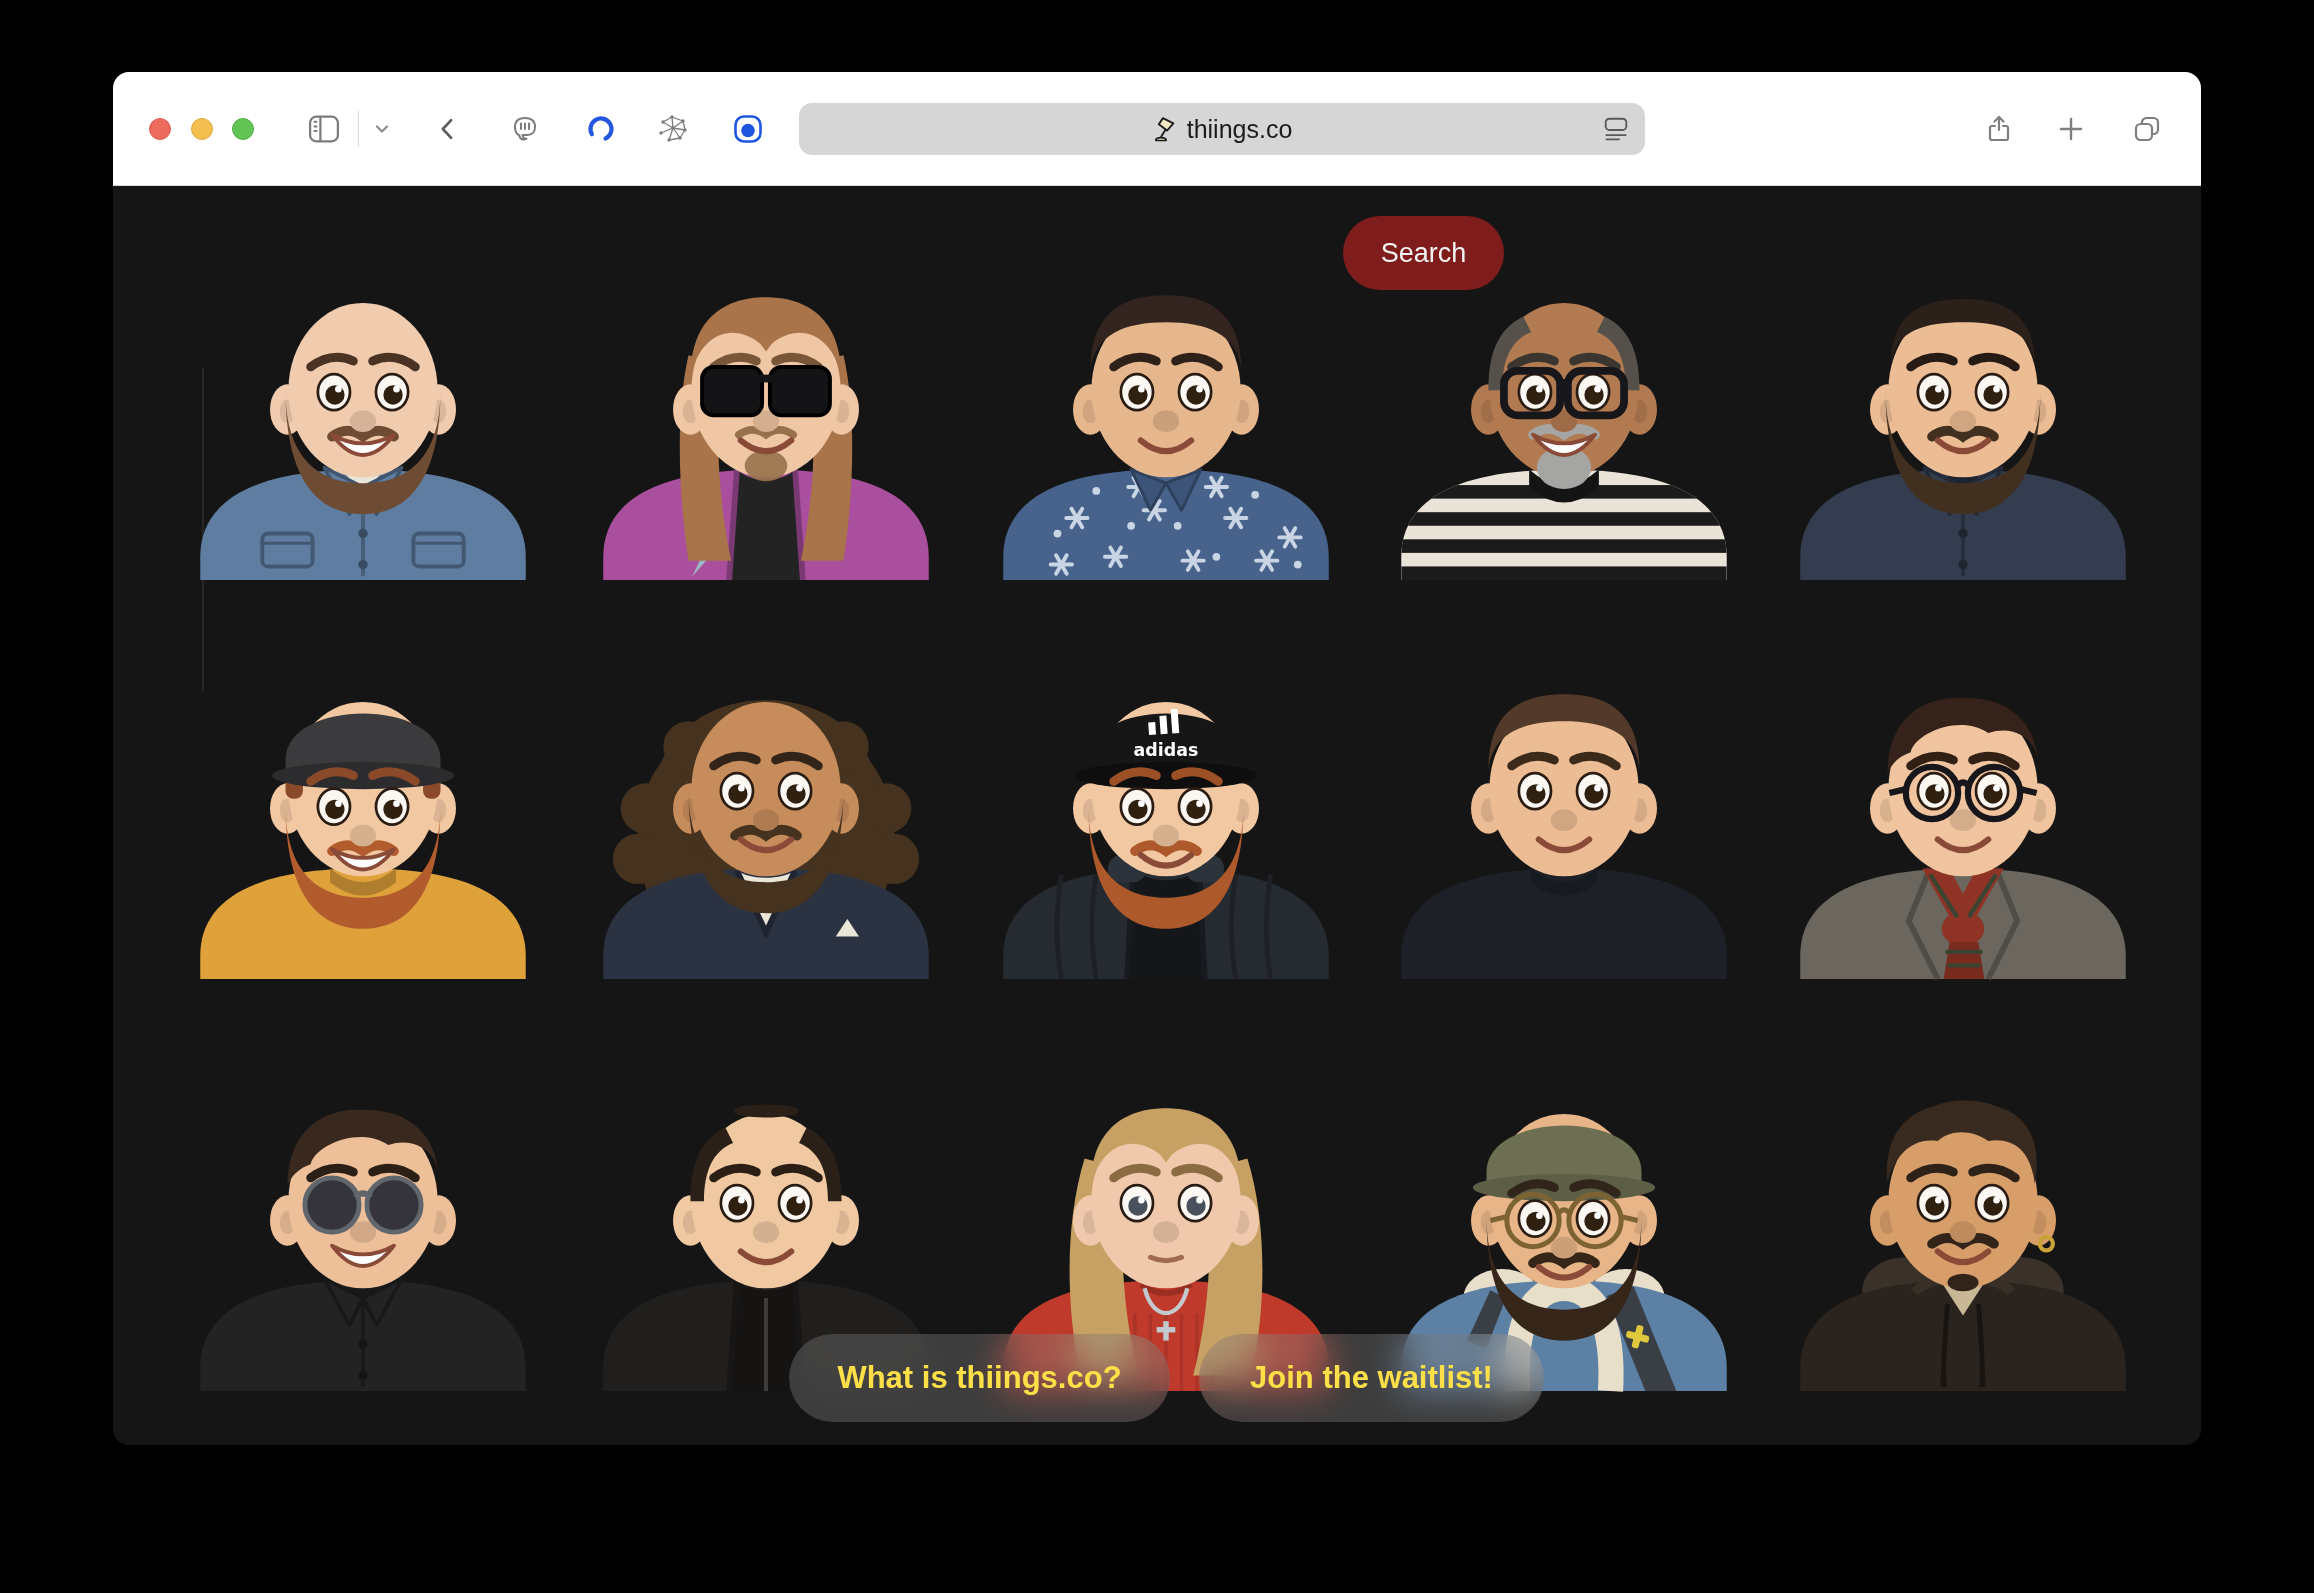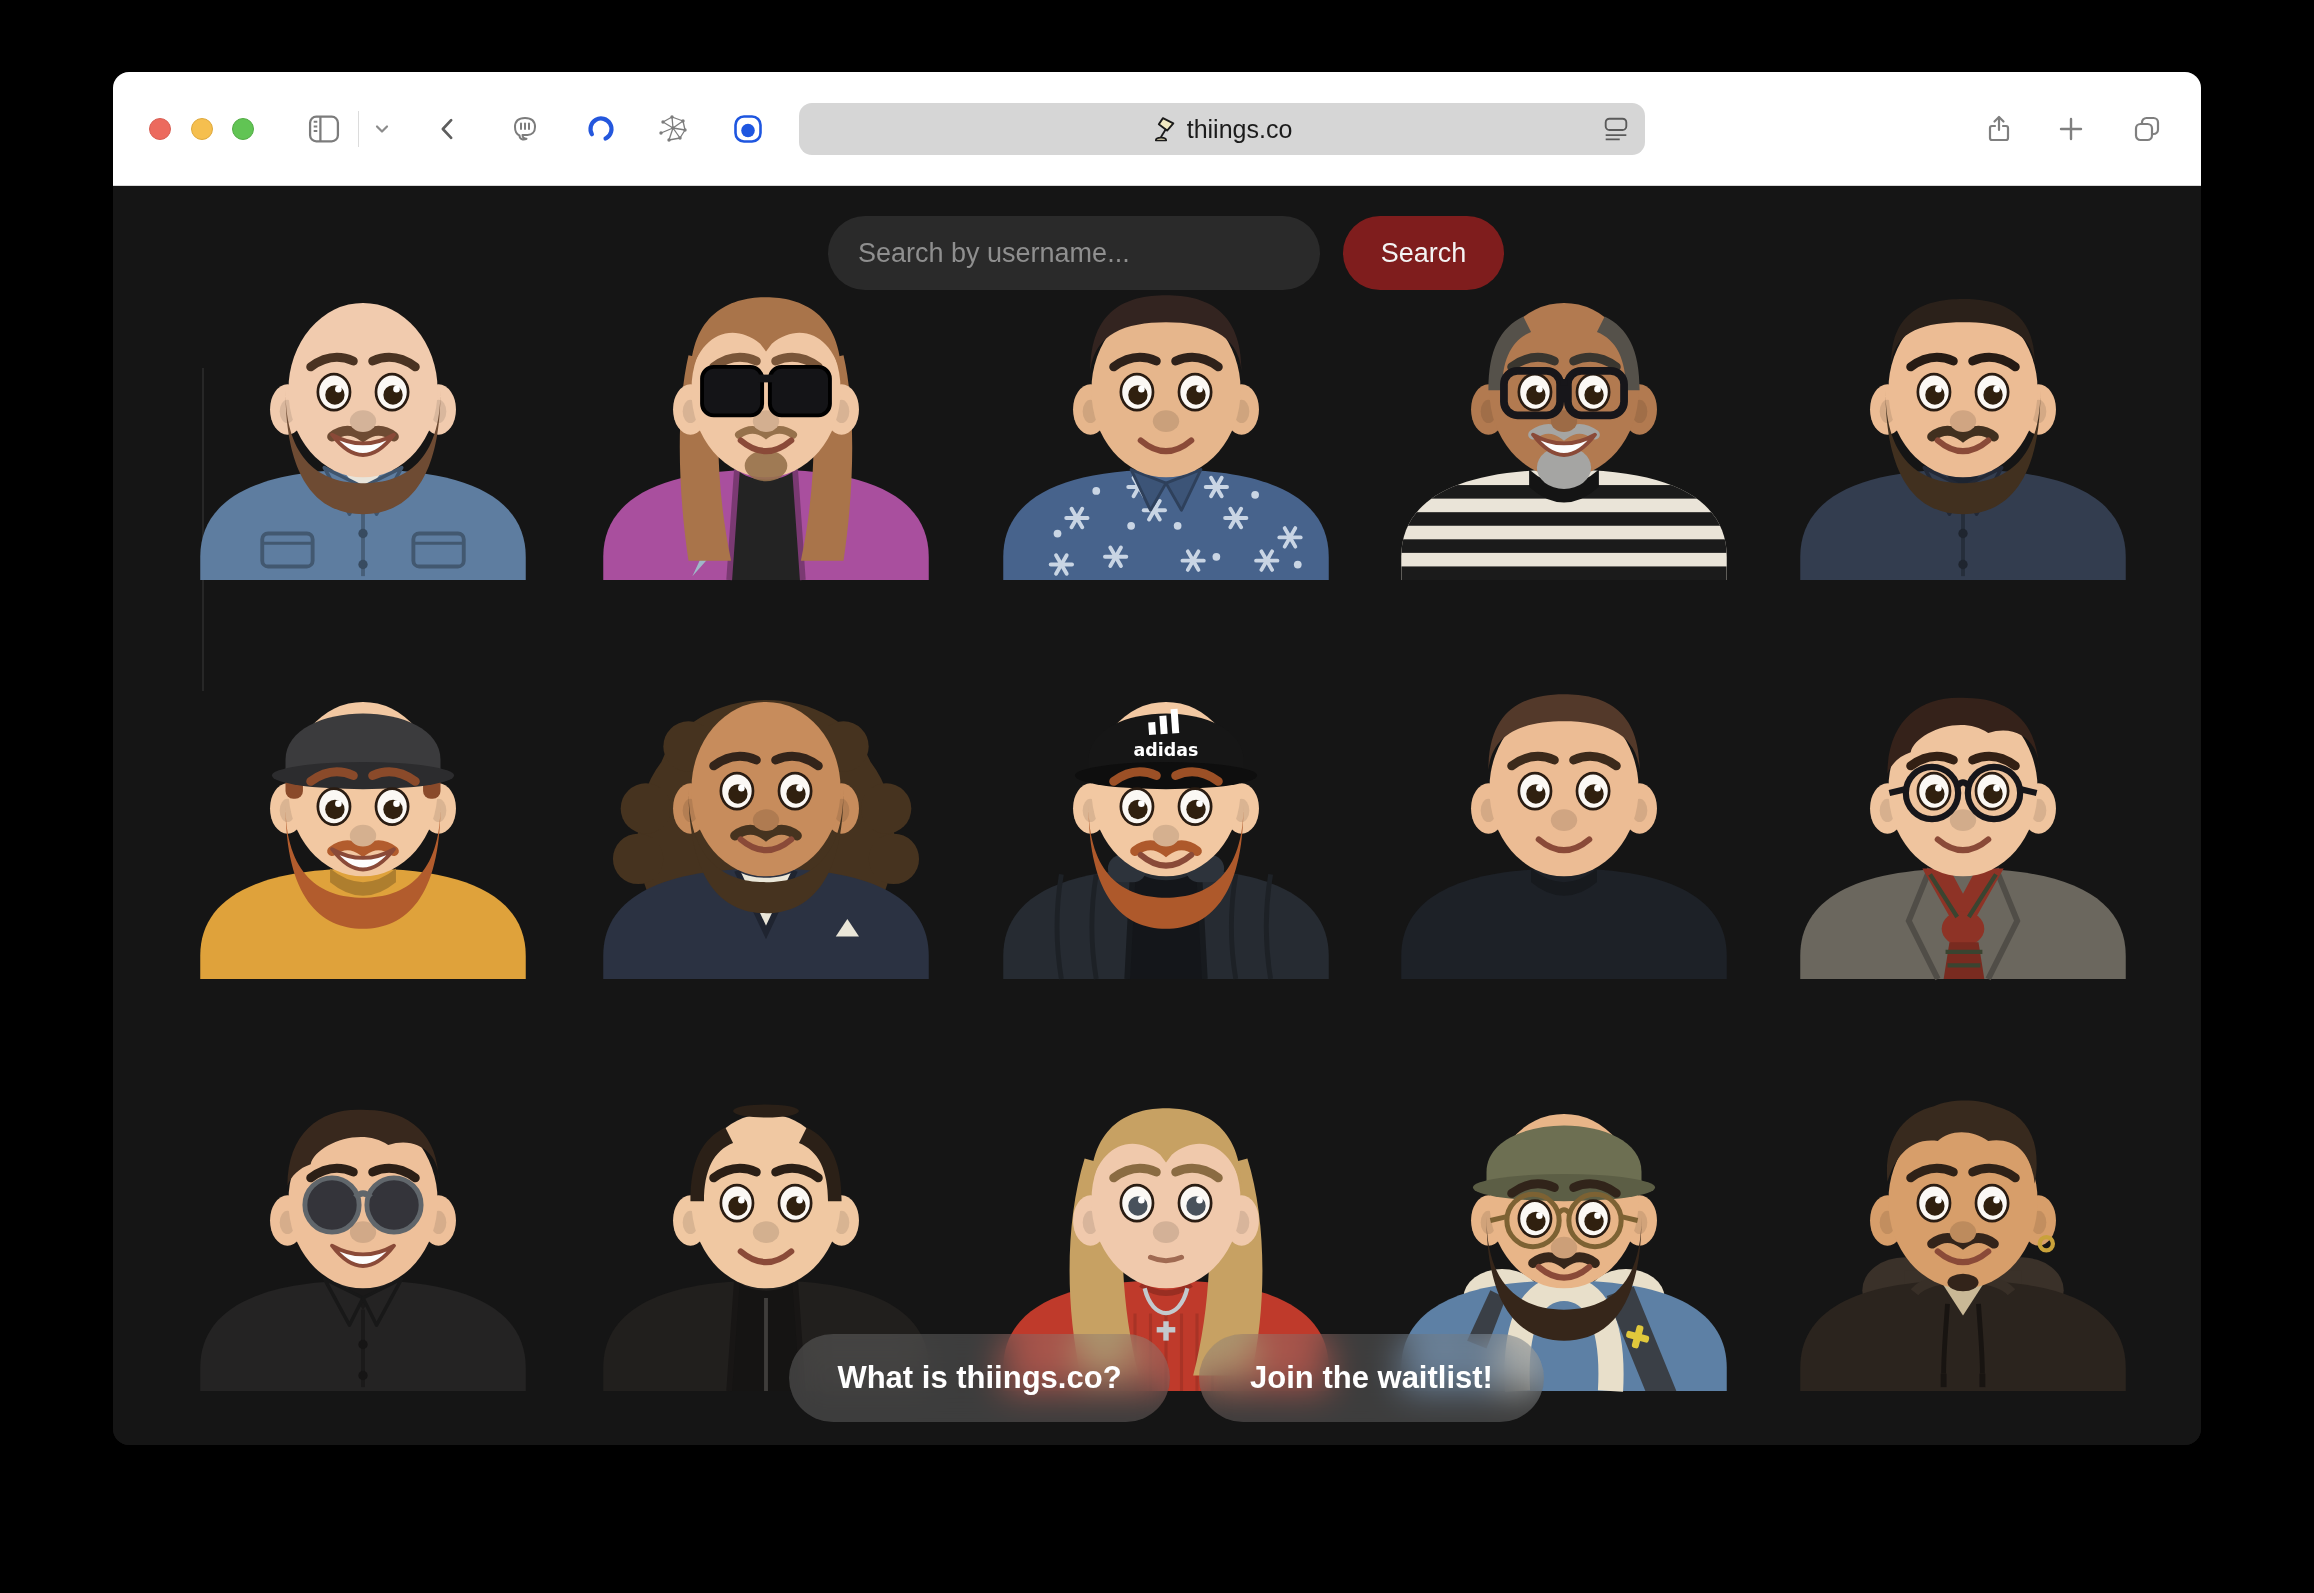--- a/index.html
+++ b/index.html
@@ -22,21 +22,21 @@
     background:#2a2a2a;border:none;outline:none;color:#e8e8e8;font-size:27px;padding:0 30px;box-sizing:border-box;
     font-family:"Liberation Sans",sans-serif;}
   .search-input::placeholder{color:#8f8f8f;}
   .search-btn{position:absolute;left:1230px;top:144px;width:161px;height:74px;border-radius:37px;
     background:#7f1d1d;border:none;color:#f4f4f4;font-size:27px;font-weight:500;cursor:pointer;
     font-family:"Liberation Sans",sans-serif;}
   .cell{position:absolute;width:428px;height:310px;}
   .cell svg{width:100%;height:100%;display:block;}
   .pill{position:absolute;height:88px;border-radius:44px;display:flex;align-items:center;justify-content:center;
     background:rgba(126,126,126,0.38);backdrop-filter:blur(18px);-webkit-backdrop-filter:blur(18px);
-    color:#ffffff;font-size:31px;font-weight:700;border:none;cursor:pointer;font-family:"Liberation Sans",sans-serif;}
+    color:#fde047;font-size:31px;font-weight:700;border:none;cursor:pointer;font-family:"Liberation Sans",sans-serif;}
   svg{overflow:visible;}
 </style>
 </head>
 <body>
 
 <div class="window">
 
   <div class="titlebar">
     <div class="tl" style="left:36px;background:#ec6a5e;border:1px solid #d95f54;box-sizing:border-box;"></div>
     <div class="tl" style="left:78px;background:#f5bf4f;border:1px solid #dfa93c;box-sizing:border-box;"></div>
@@ -681,19 +681,18 @@
               <ellipse cx="125" cy="63" rx="8.3" ry="9.3" fill="#fbf8f4" stroke="#2a1c12" stroke-width="1.4"></ellipse>
               <circle cx="125.5" cy="64.5" r="5" fill="#30200f"></circle>
               <circle cx="127.3" cy="61.5" r="1.7" fill="#ffffff"></circle>
               <ellipse cx="110" cy="78" rx="6.8" ry="5.6" fill="rgb(189,139,93)"></ellipse>
               <path d="M97,88 Q110,99 123,88" stroke="#8a4a38" stroke-width="3.2" fill="none" stroke-linecap="round"></path>
             </g>
             <circle cx="153" cy="84" r="3.4" fill="none" stroke="#c9a23a" stroke-width="2.2"></circle>
           </svg>
         </div>
       </div>
-    <input class="search-input" type="text" style="top: 30px;" placeholder="Search by username...">
     <button class="search-btn" style="top:30px;">Search</button>
     <button class="pill" style="left:676px;top:1148px;width:381px;">What is thiings.co?</button>
     <button class="pill" style="left:1086px;top:1148px;width:345px;">Join the waitlist!</button>
   </div>
 </div>
 
 
 </body></html>

